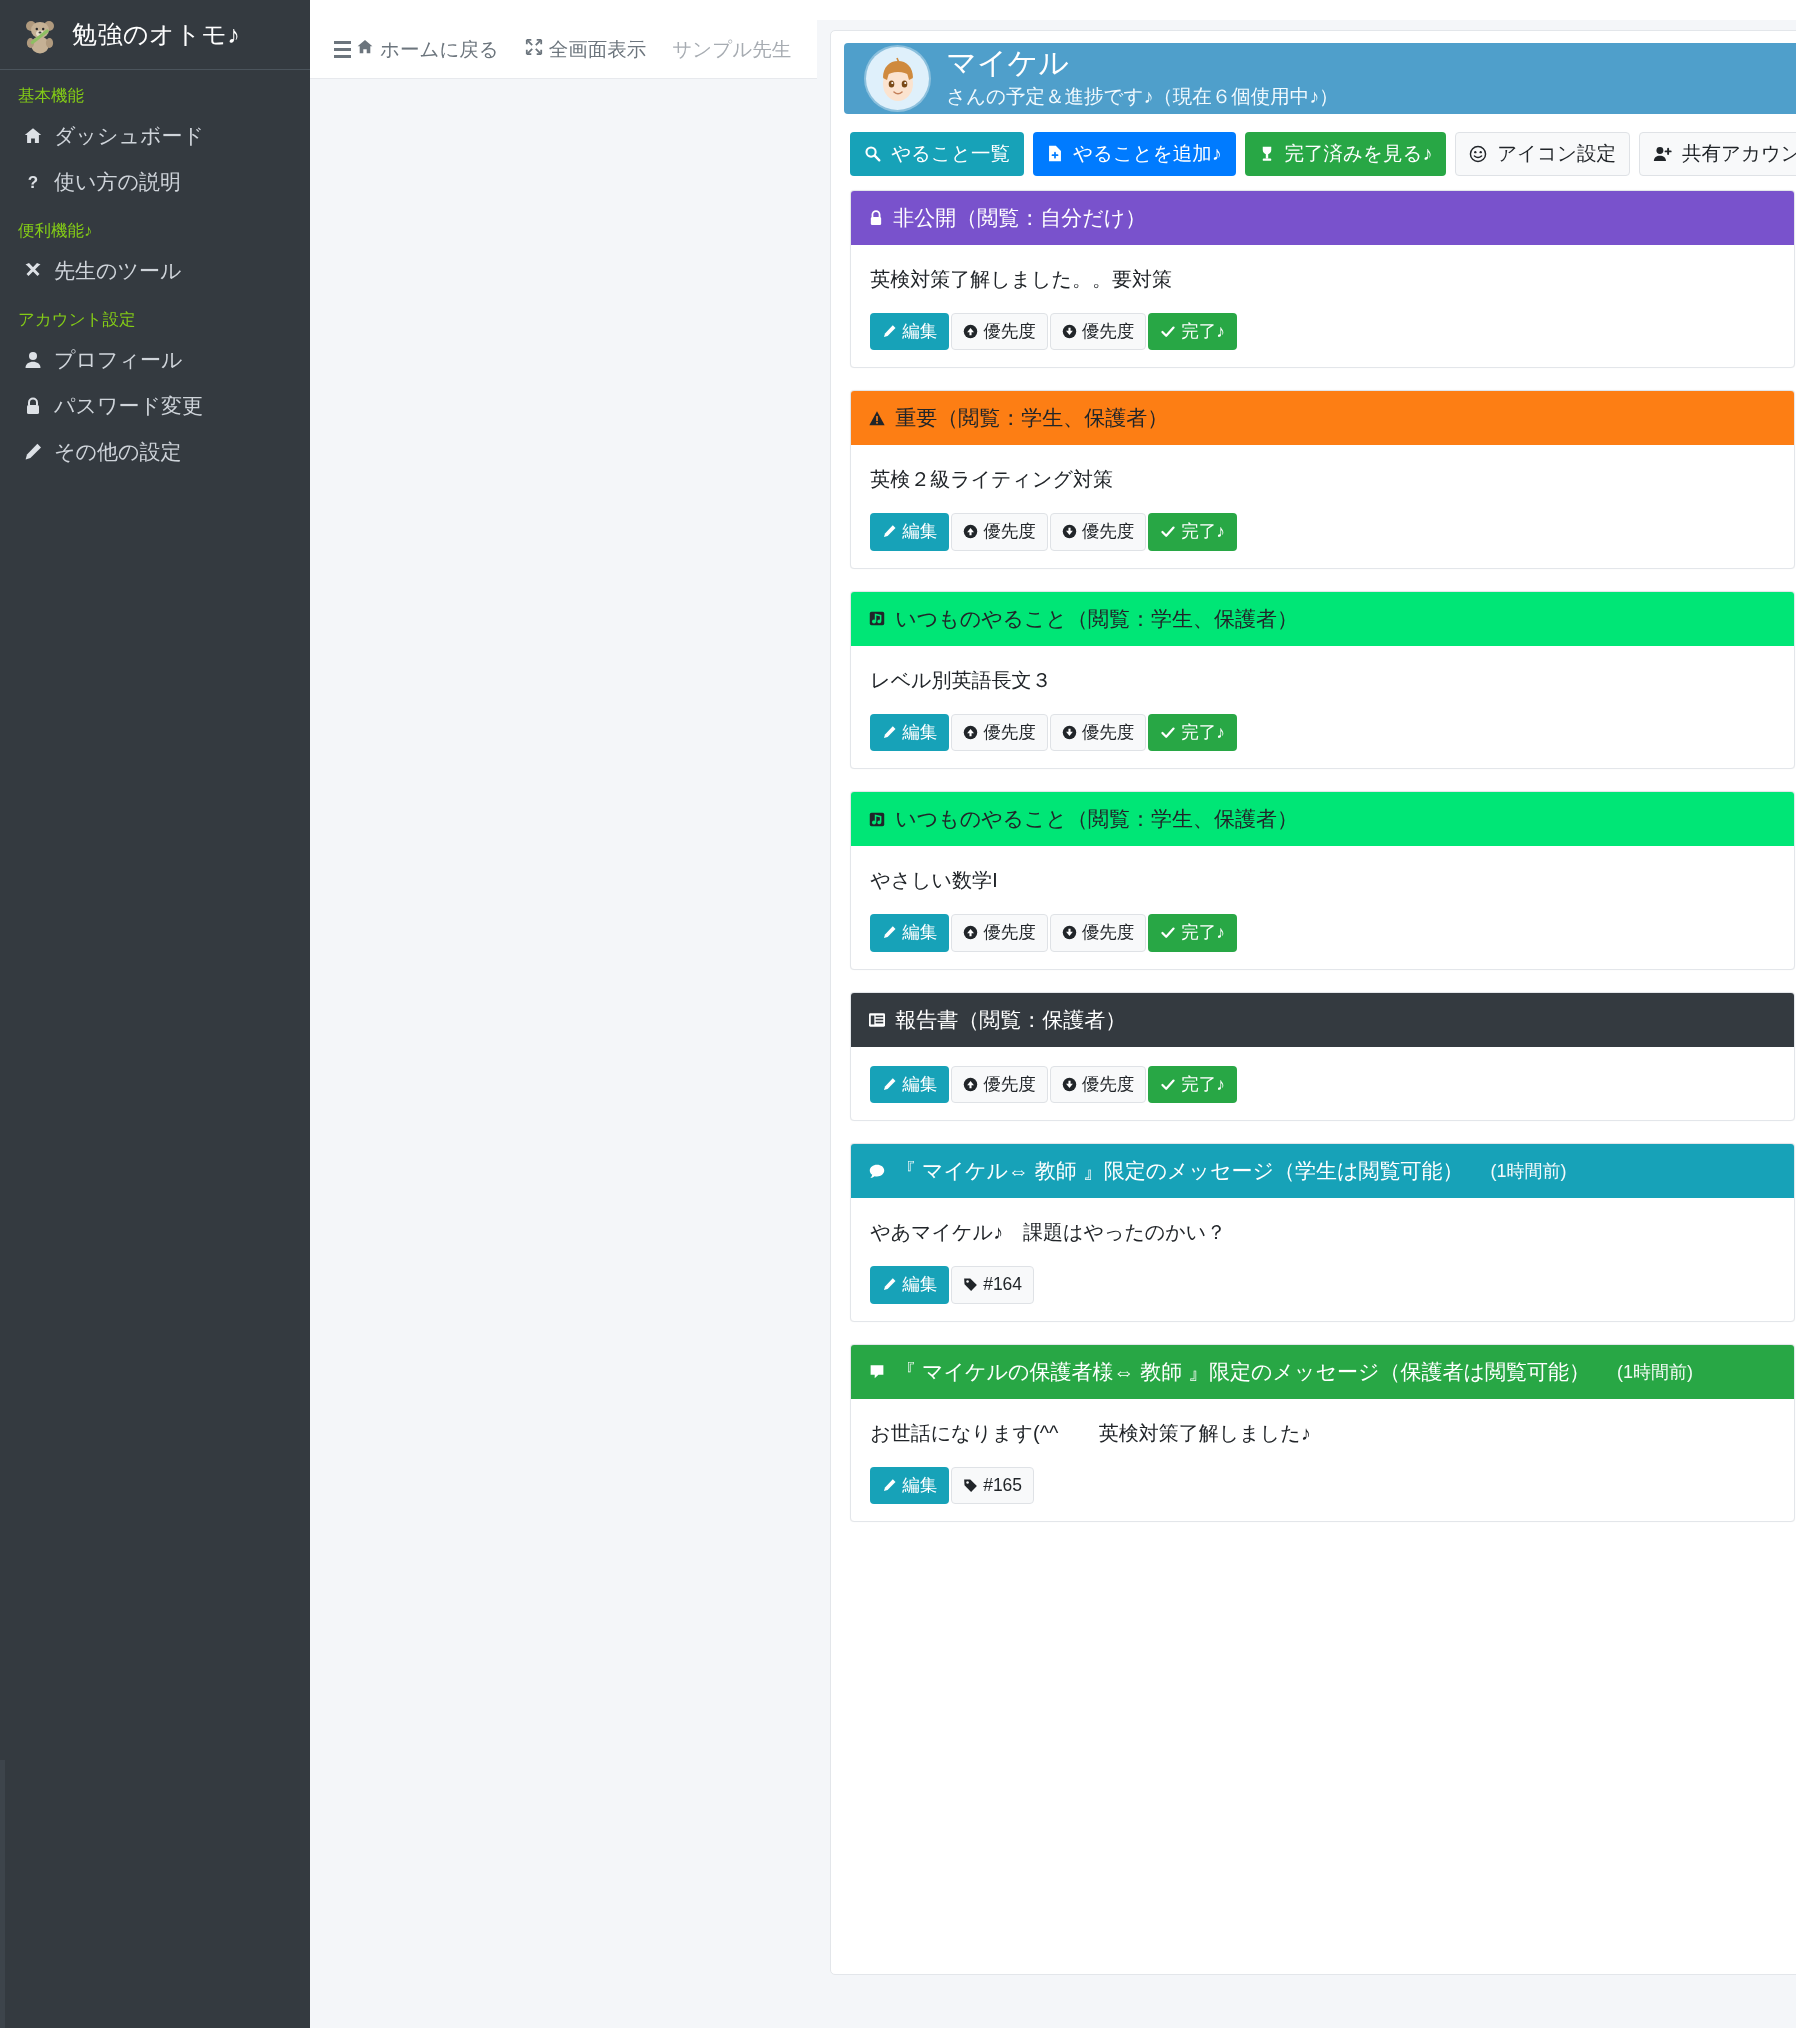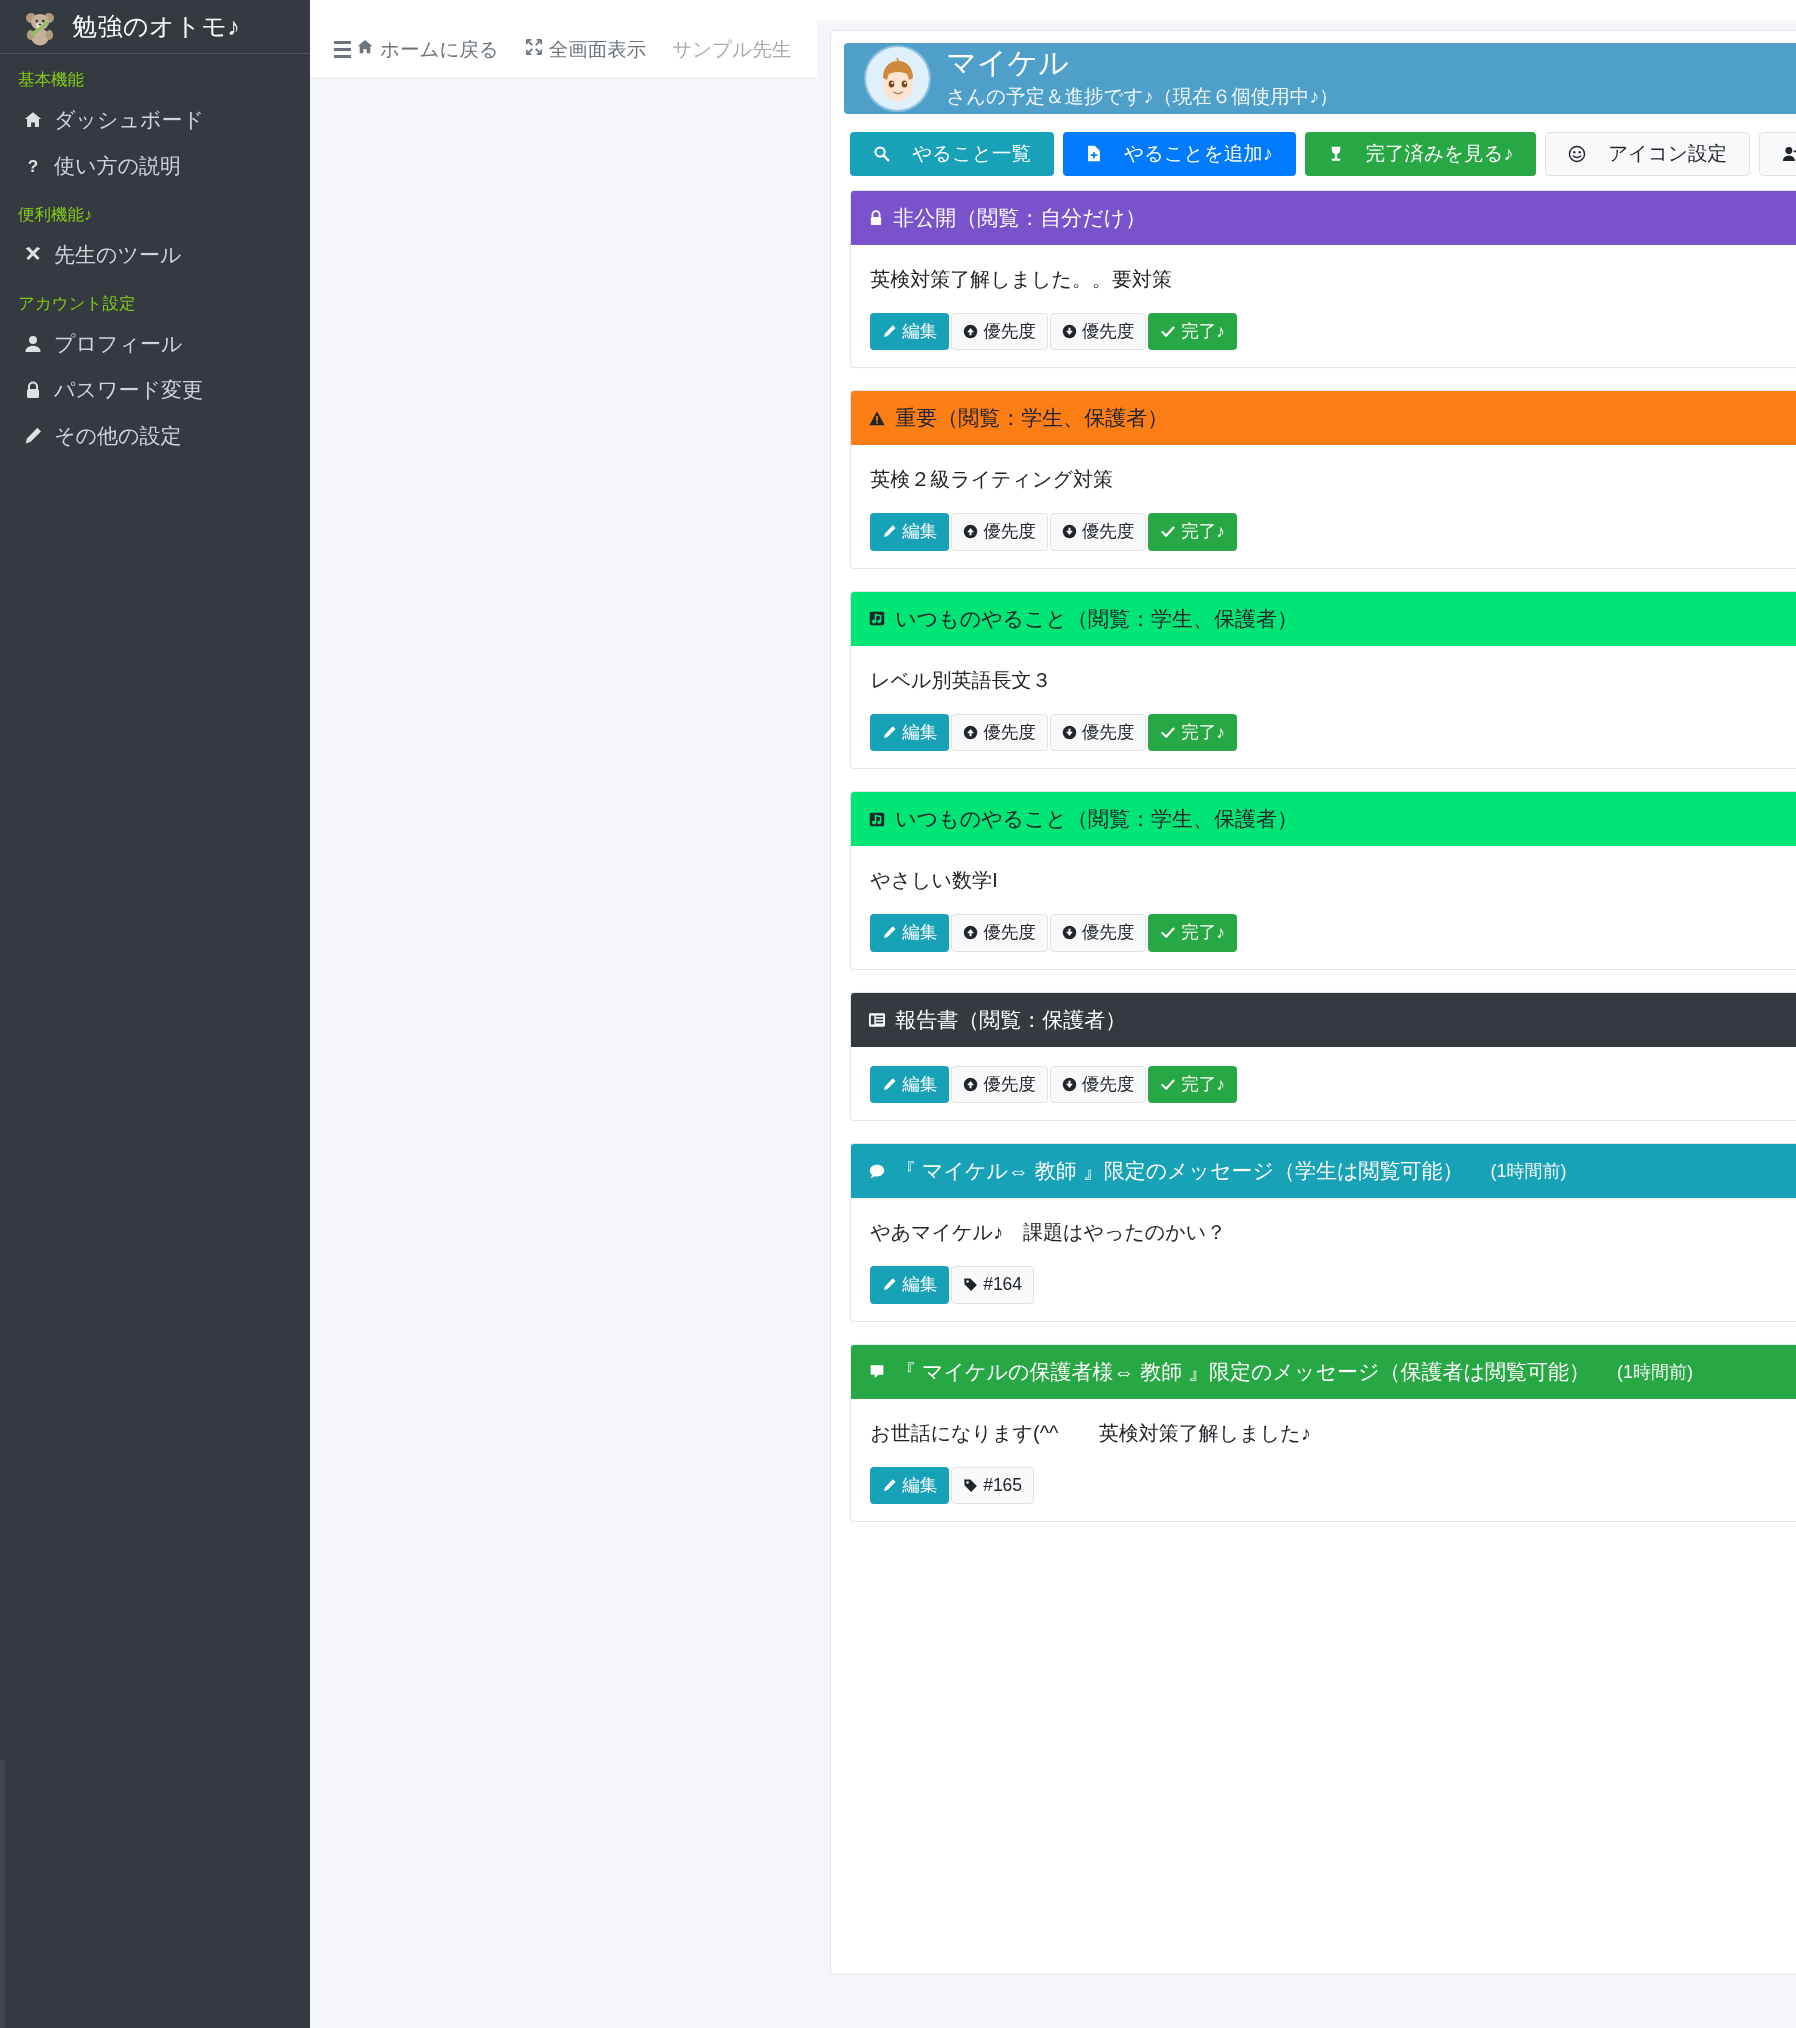--- a/index.html
+++ b/index.html
@@ -13,21 +13,21 @@
   .app { display: flex; width: 1796px; height: 2028px; }
 
   
   .sidebar {
     width: 310px; min-width: 310px;
     background: #343a40;
     color: #c2c7d0;
     position: relative;
   }
   .brand {
-    height: 54px;
+    height: 70px;
     display: flex; align-items: center;
     padding-left: 18px;
     border-bottom: 1px solid #4b545c;
   }
   .brand-logo {
     width: 44px; height: 44px; margin-right: 10px;
     border-radius: 50%;
     display: flex; align-items: center; justify-content: center;
     font-size: 30px; line-height: 1;
   }
@@ -120,24 +120,24 @@
   .profile-texts { display: flex; flex-direction: column; gap: 4px; }
   .profile-name { color: #fff; font-size: 30px; line-height: 1.05; }
   .profile-sub { color: #f2fafe; font-size: 19.5px; }
 
   
   .toolbar {
     display: flex; align-items: center; gap: 9px;
     padding: 6px 6px 14px 6px;
   }
   .btn {
-    display: inline-flex; align-items: center; gap: 22px;
+    display: inline-flex; align-items: center; gap: 10px;
     border-radius: 4px; border: 1px solid transparent;
     font-size: 19.5px; line-height: 1;
-    padding: 11px 22px;
+    padding: 11px 13px;
     cursor: pointer; white-space: nowrap;
   }
   .btn .bi { font-size: 17px; display:inline-flex; }
   .btn-teal   { background:#17a2b8; color:#fff; }
   .btn-blue   { background:#007bff; color:#fff; }
   .btn-green  { background:#28a745; color:#fff; }
   .btn-light  { background:#f8f9fa; color:#212529; border-color:#dfe2e6; }
   .btn-sm {
     font-size: 17.5px; padding: 9px 11px; gap: 5px;
   }

